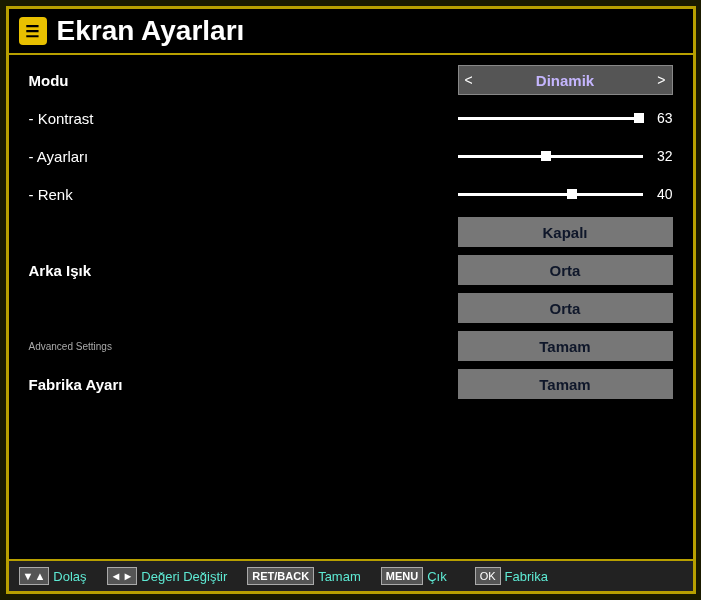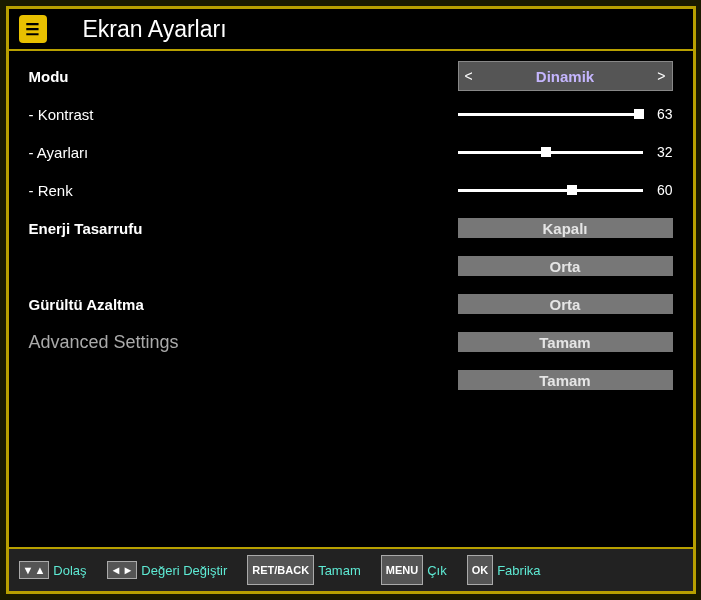--- a/index.html
+++ b/index.html
@@ -36,23 +36,22 @@
       border-radius: 4px;
       display: flex;
       align-items: center;
       justify-content: center;
       font-size: 16px;
       font-weight: bold;
       color: #000;
     }
     .title-text {
       color: #fff;
-      font-size: 23px;
-      font-weight: normal;
-      margin-left: 26px;
+      font-size: 28px;
+      font-weight: bold;
     }
     .content {
       flex: 1;
       padding: 8px 20px;
       display: flex;
       flex-direction: column;
       gap: 4px;
     }
     .row {
       display: flex;
@@ -60,21 +59,21 @@
       min-height: 34px;
     }
     .row-label {
       color: #fff;
       font-size: 15px;
       width: 220px;
       flex-shrink: 0;
     }
     .row-label.dim {
       color: #aaa;
-      font-size: 18px;
+      font-size: 10px;
     }
     .row-label.bold {
       font-weight: bold;
     }
     .row-control {
       flex: 1;
       display: flex;
       align-items: center;
       justify-content: flex-end;
     }
@@ -126,25 +125,25 @@
     .slider-value {
       color: #fff;
       font-size: 14px;
       width: 22px;
       text-align: right;
       flex-shrink: 0;
     }
     
     .btn-control {
       background: #777;
-      color: #e5e5e5;
+      color: #0f172a;
       font-size: 15px;
       font-weight: bold;
       width: 215px;
-      height: 20px;
+      height: 30px;
       display: flex;
       align-items: center;
       justify-content: center;
       border: none;
       cursor: pointer;
     }
     
     .footer {
       background: #222;
       border-top: 2px solid #b8a000;
@@ -157,21 +156,21 @@
     .footer-item {
       display: flex;
       align-items: center;
       gap: 4px;
     }
     .footer-key {
       background: #555;
       color: #fff;
       font-size: 11px;
       font-weight: bold;
-      padding: 8px 4px;
+      padding: 2px 4px;
       border: 1px solid #aaa;
       min-width: 20px;
       text-align: center;
       display: inline-flex;
       align-items: center;
       gap: 1px;
     }
     .footer-desc {
       color: #5eead4;
       font-size: 13px;
@@ -234,48 +233,48 @@
           </div>
         </div>
       </div>
       <div class="row">
         <span class="row-label">- Renk</span>
         <div class="row-control">
           <div class="slider-container">
             <div class="slider-track">
               <div class="slider-thumb" style="left: 62%;"></div>
             </div>
-            <span class="slider-value">60</span>
+            <span class="slider-value">40</span>
           </div>
         </div>
       </div>
       <div class="row">
-        <span class="row-label bold">Enerji Tasarrufu</span>
         <div class="row-control">
           <div class="btn-control">Kapalı</div>
         </div>
       </div>
       <div class="row">
+        <span class="row-label bold">Arka Işık</span>
         <div class="row-control">
           <div class="btn-control">Orta</div>
         </div>
       </div>
       <div class="row">
-        <span class="row-label bold">Gürültü Azaltma</span>
         <div class="row-control">
           <div class="btn-control">Orta</div>
         </div>
       </div>
       <div class="row">
         <span class="row-label dim">Advanced Settings</span>
         <div class="row-control">
           <div class="btn-control">Tamam</div>
         </div>
       </div>
       <div class="row">
+        <span class="row-label bold">Fabrika Ayarı</span>
         <div class="row-control">
           <div class="btn-control">Tamam</div>
         </div>
       </div>
     </div>
 
   <div class="footer">
     <div class="footer-item">
       <span class="key-pair">
         <span class="key-sym">▼</span>
@@ -292,17 +291,17 @@
     </div>
     <div class="footer-item">
       <span class="footer-key">RET/BACK</span>
       <span class="footer-desc">Tamam</span>
     </div>
     <div class="footer-item">
       <span class="footer-key">MENU</span>
       <span class="footer-desc">Çık</span>
     </div>
     <div class="footer-item">
-      <span class="footer-key" style="font-weight:bold;">OK</span>
+      <span class="footer-key" style="font-weight:normal;margin-left:8px;">OK</span>
       <span class="footer-desc">Fabrika</span>
     </div>
   </div>
 </div>
 
 </body></html>

